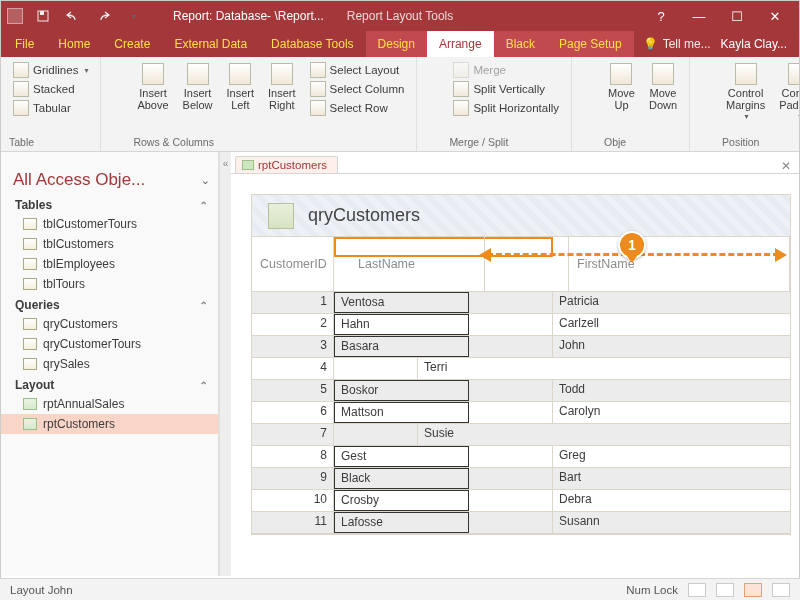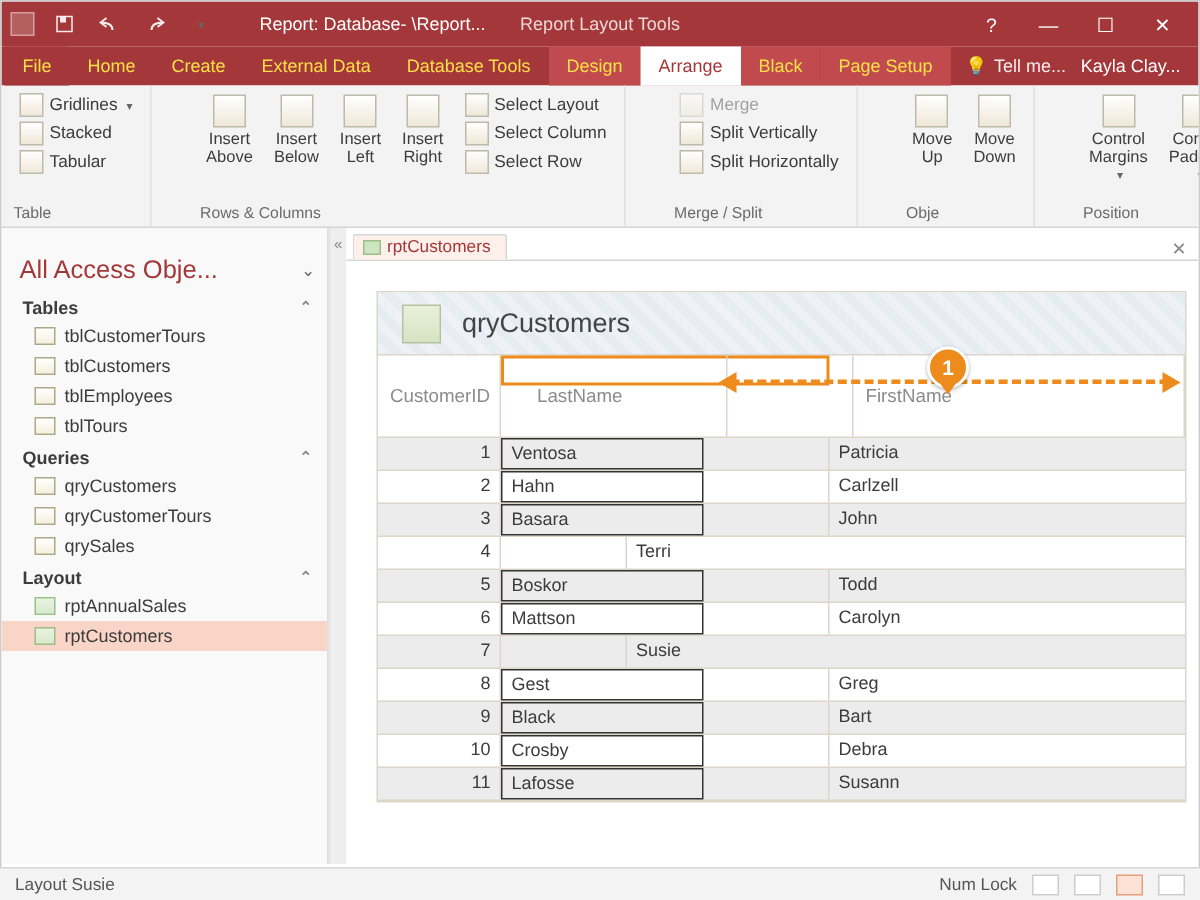--- a/index.html
+++ b/index.html
@@ -420,21 +420,21 @@
               <div class="cell-gap"></div>
               <div class="cell-fn">Susann</div>
             </div>
           </div>
       </div>
     </div>
   </div>
 </div>
 
 <div class="status">
-  <span>Layout Susie</span>
+  <span>Layout John</span>
   <div class="sright">
     <span>Num Lock</span>
     <div class="vbtn"></div>
     <div class="vbtn"></div>
     <div class="vbtn act"></div>
     <div class="vbtn"></div>
   </div>
 </div>
 
 </body></html>

